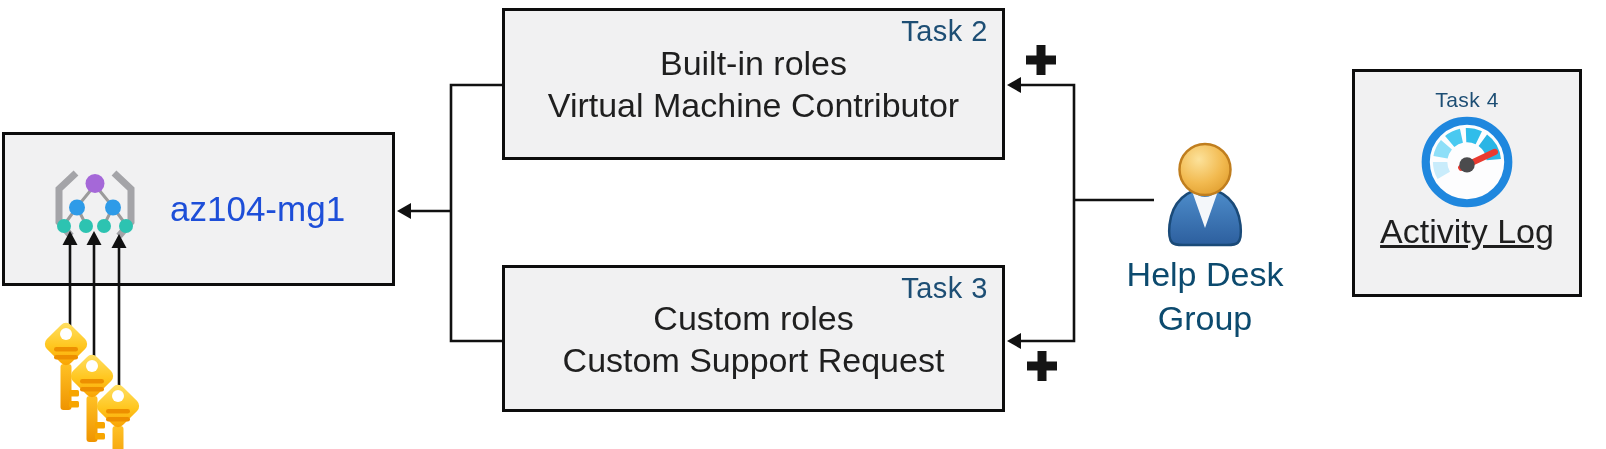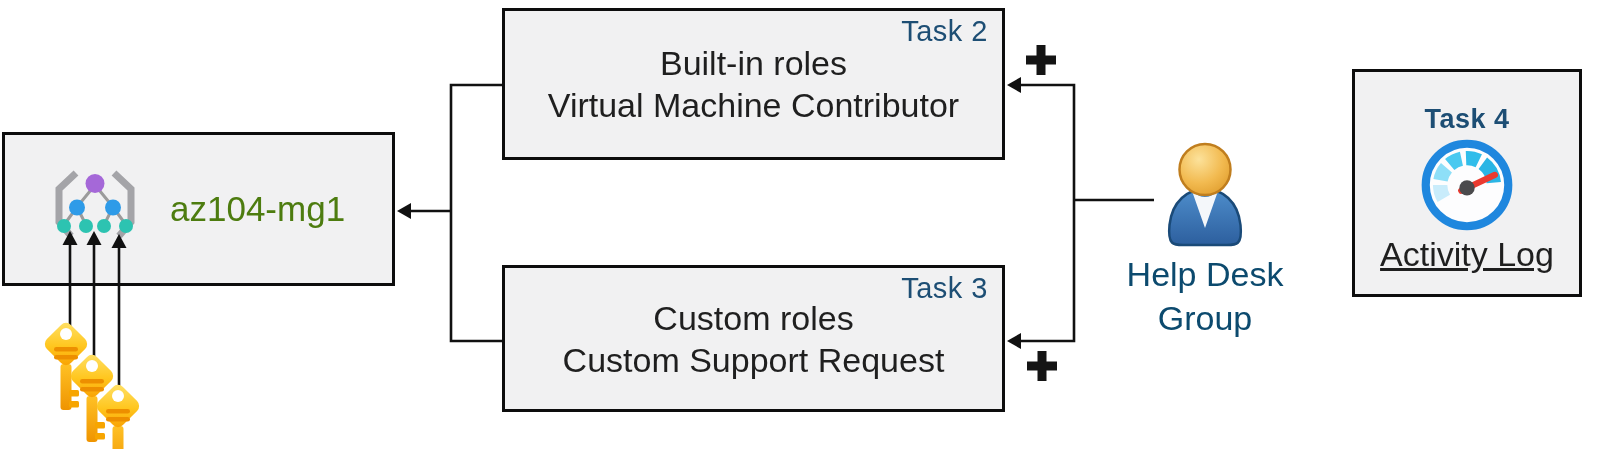--- a/index.html
+++ b/index.html
@@ -15,26 +15,26 @@
     position:absolute; top:4px; right:14px;
     font-size:29px; font-weight:400; color:#1D4E74; letter-spacing:0.5px;
   }
   .role-lines {
     width:100%; height:100%; display:flex; flex-direction:column;
     justify-content:center; align-items:center; box-sizing:border-box;
   }
   .role-line { font-size:34px; color:#1f1f1f; line-height:42px; white-space:nowrap; }
   #task1-box .mg-title {
     position:absolute; left:165px; top:0; height:100%;
-    display:flex; align-items:center; font-size:35px; color:#4d7c0f;
+    display:flex; align-items:center; font-size:35px; color:#1d4ed8;
   }
   #task1-box .mg-icon { position:absolute; left:43px; top:31px; }
   #task4-box { display:flex; flex-direction:column; align-items:center; }
   #task4-box .task4-label {
-    margin-top:32px; font-size:27px; font-weight:700; color:#1D4E74; letter-spacing:0.5px;
+    margin-top:16px; font-size:21px; font-weight:400; color:#1D4E74; letter-spacing:0.5px;
   }
   #task4-box .gauge { margin-top:2px; }
   #task4-box .caption { font-size:34px; color:#1f1f1f; margin-top:2px;text-decoration:underline; }
   .actor {
     position:absolute; left:1095px; top:142px; width:220px; z-index:3;
     display:flex; flex-direction:column; align-items:center;
   }
   .actor .actor-line { font-size:34px; color:#0c4a6e; line-height:44px; text-align:center; }
   .actor .actor-text { margin-top:4px; }
   .plus { position:absolute; z-index:3; transform:translate(-50%,-50%); line-height:0; }

